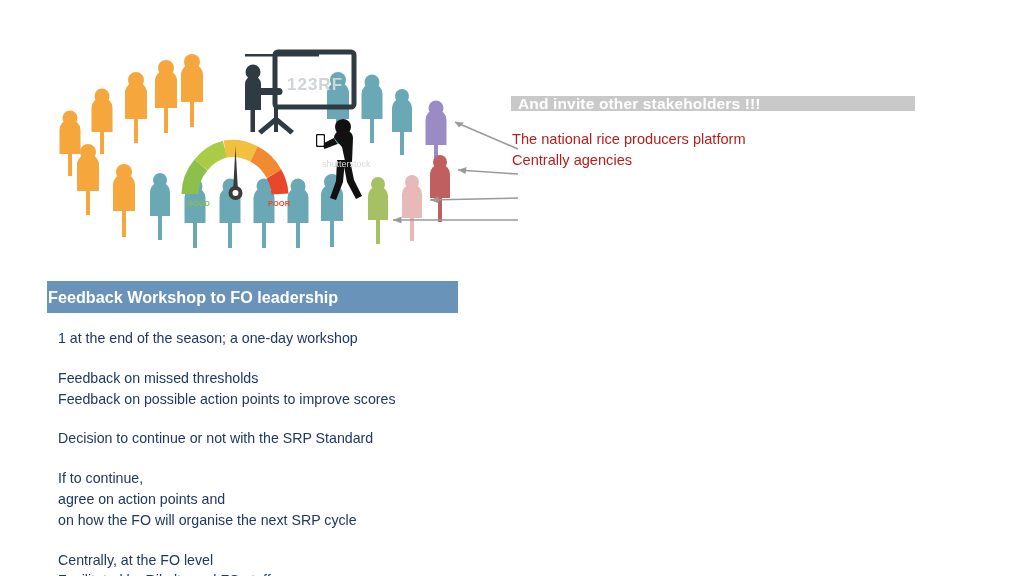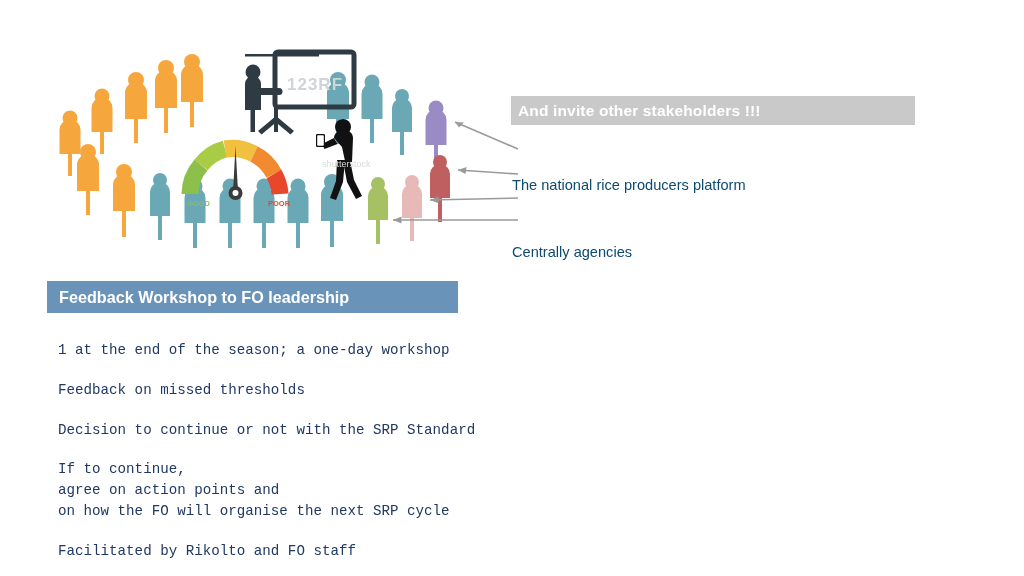--- a/index.html
+++ b/index.html
@@ -32,21 +32,21 @@
     height: 228px;
   }
   #illustration svg { display: block; }
 
   
   #stakeholder-banner {
     position: absolute;
     left: 511px;
     top: 80px;
     width: 404px;
-    height: 29px;
+    height: 15px;
     background: #c9c9c9;
     display: flex;
     align-items: center;
   }
   #stakeholder-banner .banner-text {
     color: #ffffff;
     font-size: 15.5px;
     font-weight: bold;
     letter-spacing: 0.15px;
     padding-left: 7px;
@@ -54,56 +54,54 @@
   }
 
   
   #stakeholder-list {
     position: absolute;
     left: 512px;
     top: 113px;
     width: 400px;
   }
   #stakeholder-list .sh-item {
-    color: #0c4a6e;
+    color: #b91c1c;
     font-size: 14.6px;
     line-height: 20.8px;
     white-space: nowrap;
-    margin-top: 46px;
   }
 
   
   #feedback-banner {
     position: absolute;
     left: 47px;
     top: 265px;
     width: 411px;
     height: 32px;
     background: #6a93b9;
     display: flex;
     align-items: center;
   }
   #feedback-banner .banner-text {
     color: #ffffff;
     font-size: 16.2px;
     font-weight: bold;
-    padding-left: 12px;
+    padding-left: 1px;
     white-space: nowrap;
   }
 
   
   #feedback-body {
     position: absolute;
     left: 58px;
     top: 308px;
     width: 480px;
   }
   .para {
-    margin: 16px 0 19px 0;
-    font-family: Liberation Mono, monospace;
+    margin: 4px 0 19px 0;
   }
   .para:last-child { margin-bottom: 0; }
   .para .line {
     color: #1f3864;
     font-size: 14.2px;
     line-height: 20.8px;
     white-space: nowrap;
   }
 </style>
 </head>
@@ -280,31 +278,33 @@
   </div>
 
   <div id="feedback-body">
 
     <div class="para">
       <div class="line">1 at the end of the season; a one-day workshop</div>
     </div>
 
     <div class="para">
       <div class="line">Feedback on missed thresholds</div>
+      <div class="line">Feedback on possible action points to improve scores</div>
     </div>
 
     <div class="para">
       <div class="line">Decision to continue or not with the SRP Standard</div>
     </div>
 
     <div class="para">
       <div class="line">If to continue,</div>
       <div class="line">agree on action points and</div>
       <div class="line">on how the FO will organise the next SRP cycle</div>
     </div>
 
     <div class="para">
+      <div class="line">Centrally, at the FO level</div>
       <div class="line">Facilitated by Rikolto and FO staff</div>
     </div>
 
   </div>
 
 </div>
 
 </body></html>

